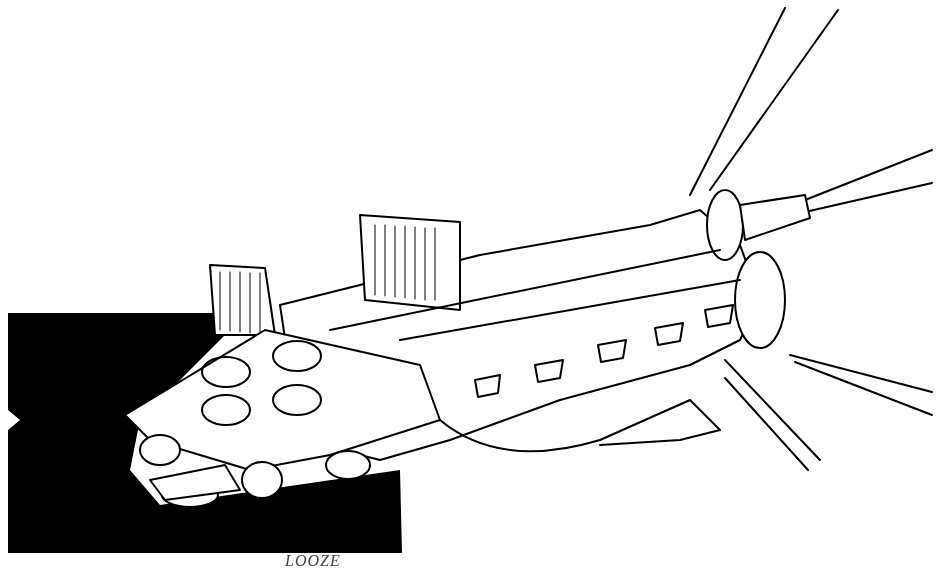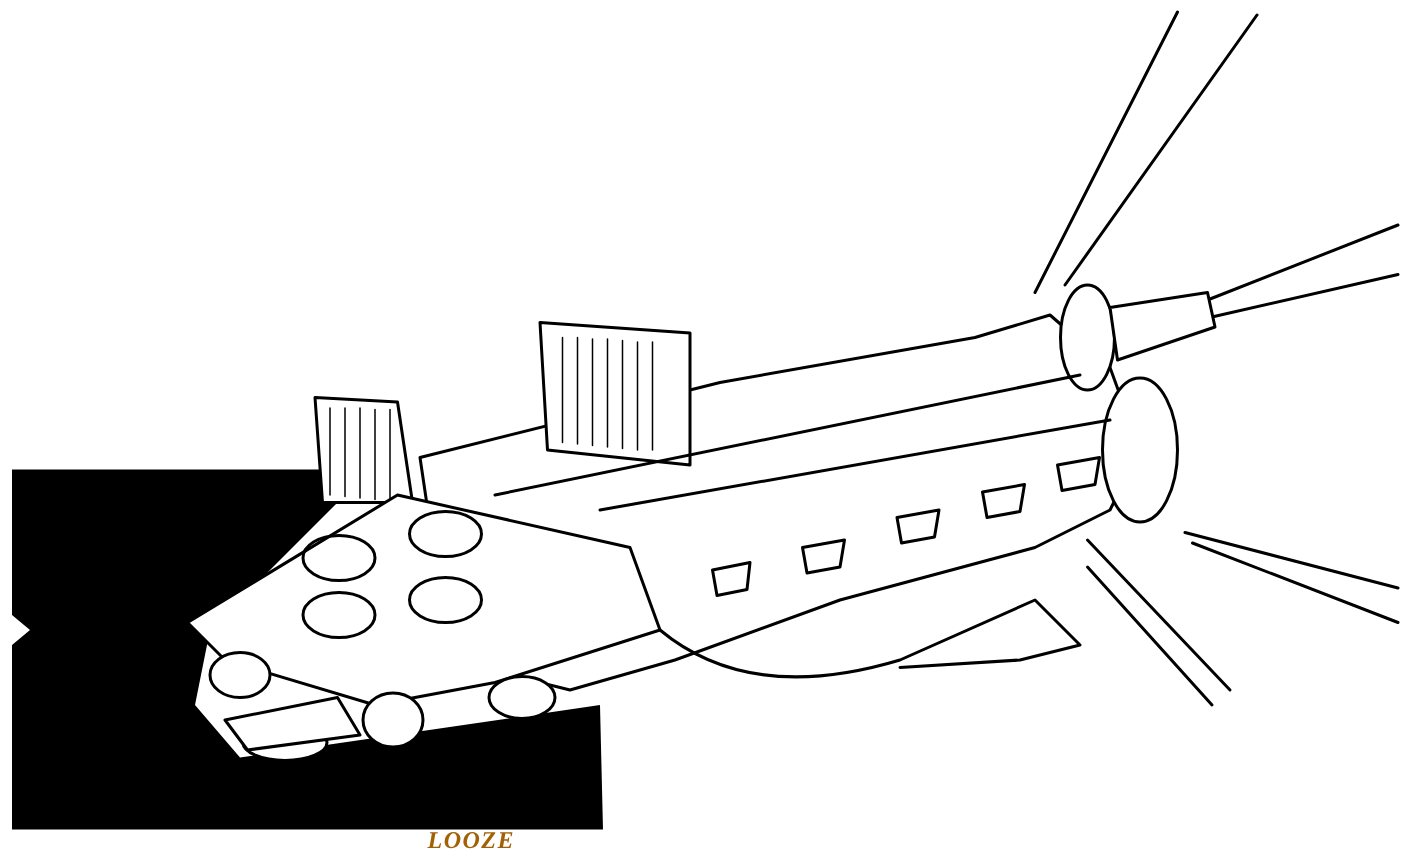--- a/index.html
+++ b/index.html
@@ -1,18 +1,18 @@
 <!DOCTYPE html>
 <html><head>
 <meta charset="utf-8">
 <style>
   html,body{margin:0;padding:0;background:#ffffff;}
   body{width:937px;height:575px;overflow:hidden;position:relative;font-family:"Liberation Sans",sans-serif;}
   #art{position:absolute;left:0;top:0;width:937px;height:575px;}
-  .sig{position:absolute;left:285px;top:552px;font-family:"Liberation Serif",serif;font-style:italic;font-size:16px;letter-spacing:1px;color:#a16207;font-weight:bold;}
+  .sig{position:absolute;left:285px;top:552px;font-family:"Liberation Serif",serif;font-style:italic;font-size:16px;letter-spacing:1px;color:#404040;}
 </style>
 </head>
 <body>
 
 <svg id="art" viewBox="0 0 937 575" xmlns="http://www.w3.org/2000/svg">
 
   <path d="M8 313 L225 313 L225 335 L140 420 L130 470 L160 505 L400 470 L402 553 L8 553 L8 430 L20 420 L8 410 Z" fill="#000"></path>
 
   <g fill="none" stroke="#000" stroke-width="2" stroke-linejoin="round" stroke-linecap="round">
 

